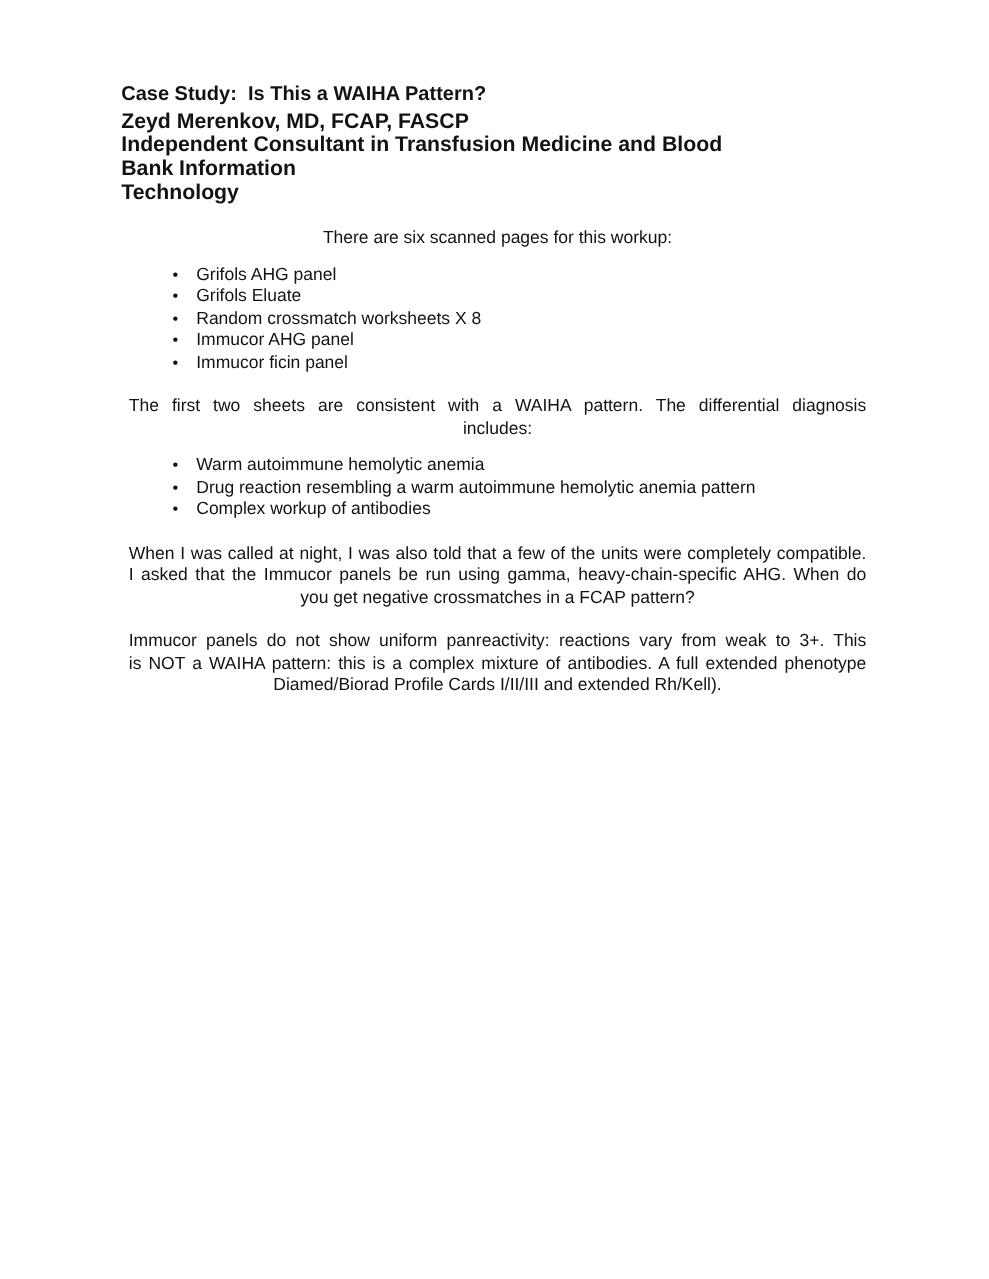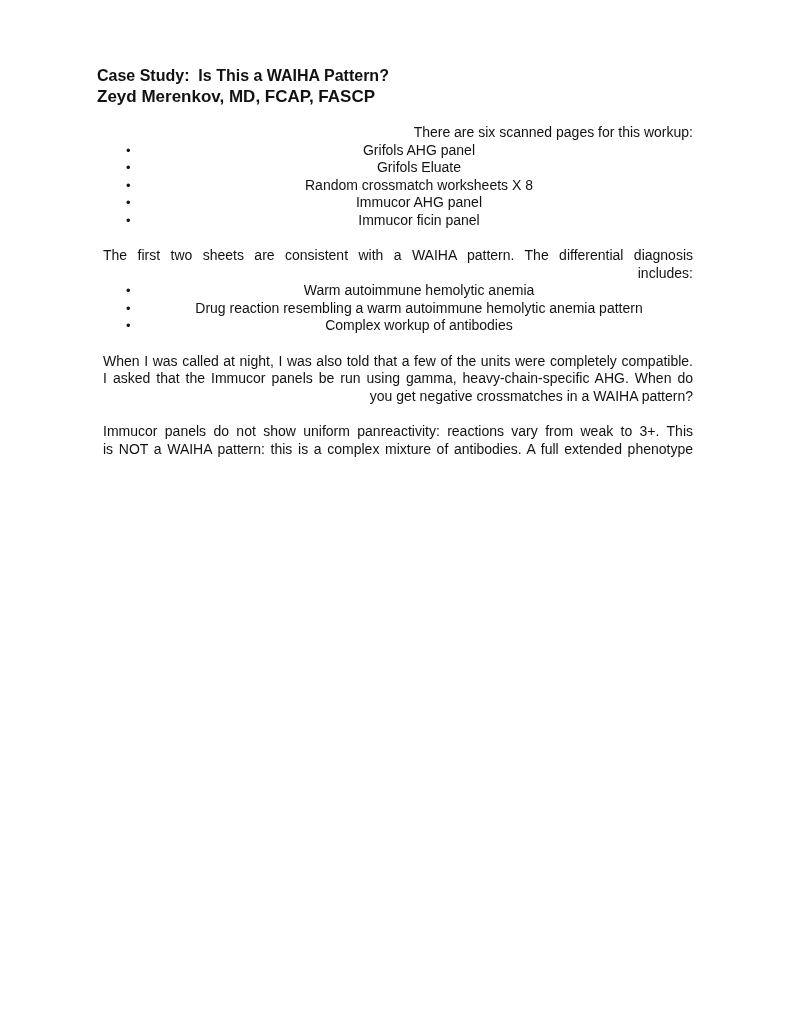--- a/index.html
+++ b/index.html
@@ -38,31 +38,30 @@
   .doc-body {
     margin-left: 6px;
     width: 590px;
     font-size: 14px;
     line-height: 17.5px;
   }
   .para {
     margin: 18px 0 0 0;
   }
   .para .line {
-    text-align: right;
+    text-align: center;
   }
   .para .line.jl {
     text-align: justify;
     text-align-last: justify;
   }
   ul.bullets {
     list-style: none;
-    margin: 0;
+    margin: 12px;
     padding: 0;
-    text-align: center;
   }
   ul.bullets li {
     position: relative;
     padding-left: 42px;
   }
   ul.bullets li::before {
     content: "\2022";
     position: absolute;
     left: 23px;
     top: 0;
@@ -70,20 +69,21 @@
   }
 </style>
 </head>
 <body>
 
 <div class="page">
 
   <div class="doc-header">
     <h1>Case Study:  Is This a WAIHA Pattern?</h1>
     <p class="subtitle">Zeyd Merenkov, MD, FCAP, FASCP</p>
+    <div class="subtitle"><div class="line jl">Independent Consultant in Transfusion Medicine and Blood Bank Information</div><div class="line">Technology</div></div>
   </div>
 
   <div class="doc-body">
 
     <div class="para">
       <div class="line">There are six scanned pages for this workup:</div>
     </div>
     <ul class="bullets">
         <li>Grifols AHG panel</li>
         <li>Grifols Eluate</li>
@@ -98,22 +98,23 @@
       </div>
     <ul class="bullets">
         <li>Warm autoimmune hemolytic anemia</li>
         <li>Drug reaction resembling a warm autoimmune hemolytic anemia pattern</li>
         <li>Complex workup of antibodies</li>
       </ul>
 
     <div class="para">
         <div class="line jl">When I was called at night, I was also told that a few of the units were completely  compatible.</div>
         <div class="line jl">I asked that the Immucor panels be run using gamma, heavy-chain-specific AHG.  When do</div>
-        <div class="line">you get negative crossmatches in a WAIHA pattern?</div>
+        <div class="line">you get negative crossmatches in a FCAP pattern?</div>
       </div>
 
     <div class="para">
         <div class="line jl">Immucor panels do not show uniform panreactivity:  reactions vary from weak to 3+. This</div>
         <div class="line jl">is NOT a WAIHA pattern:  this is a complex mixture of antibodies.  A full extended phenotype</div>
+        <div class="line">Diamed/Biorad Profile Cards I/II/III and extended Rh/Kell).</div>
       </div>
 
   </div>
 </div>
 
 </body></html>

